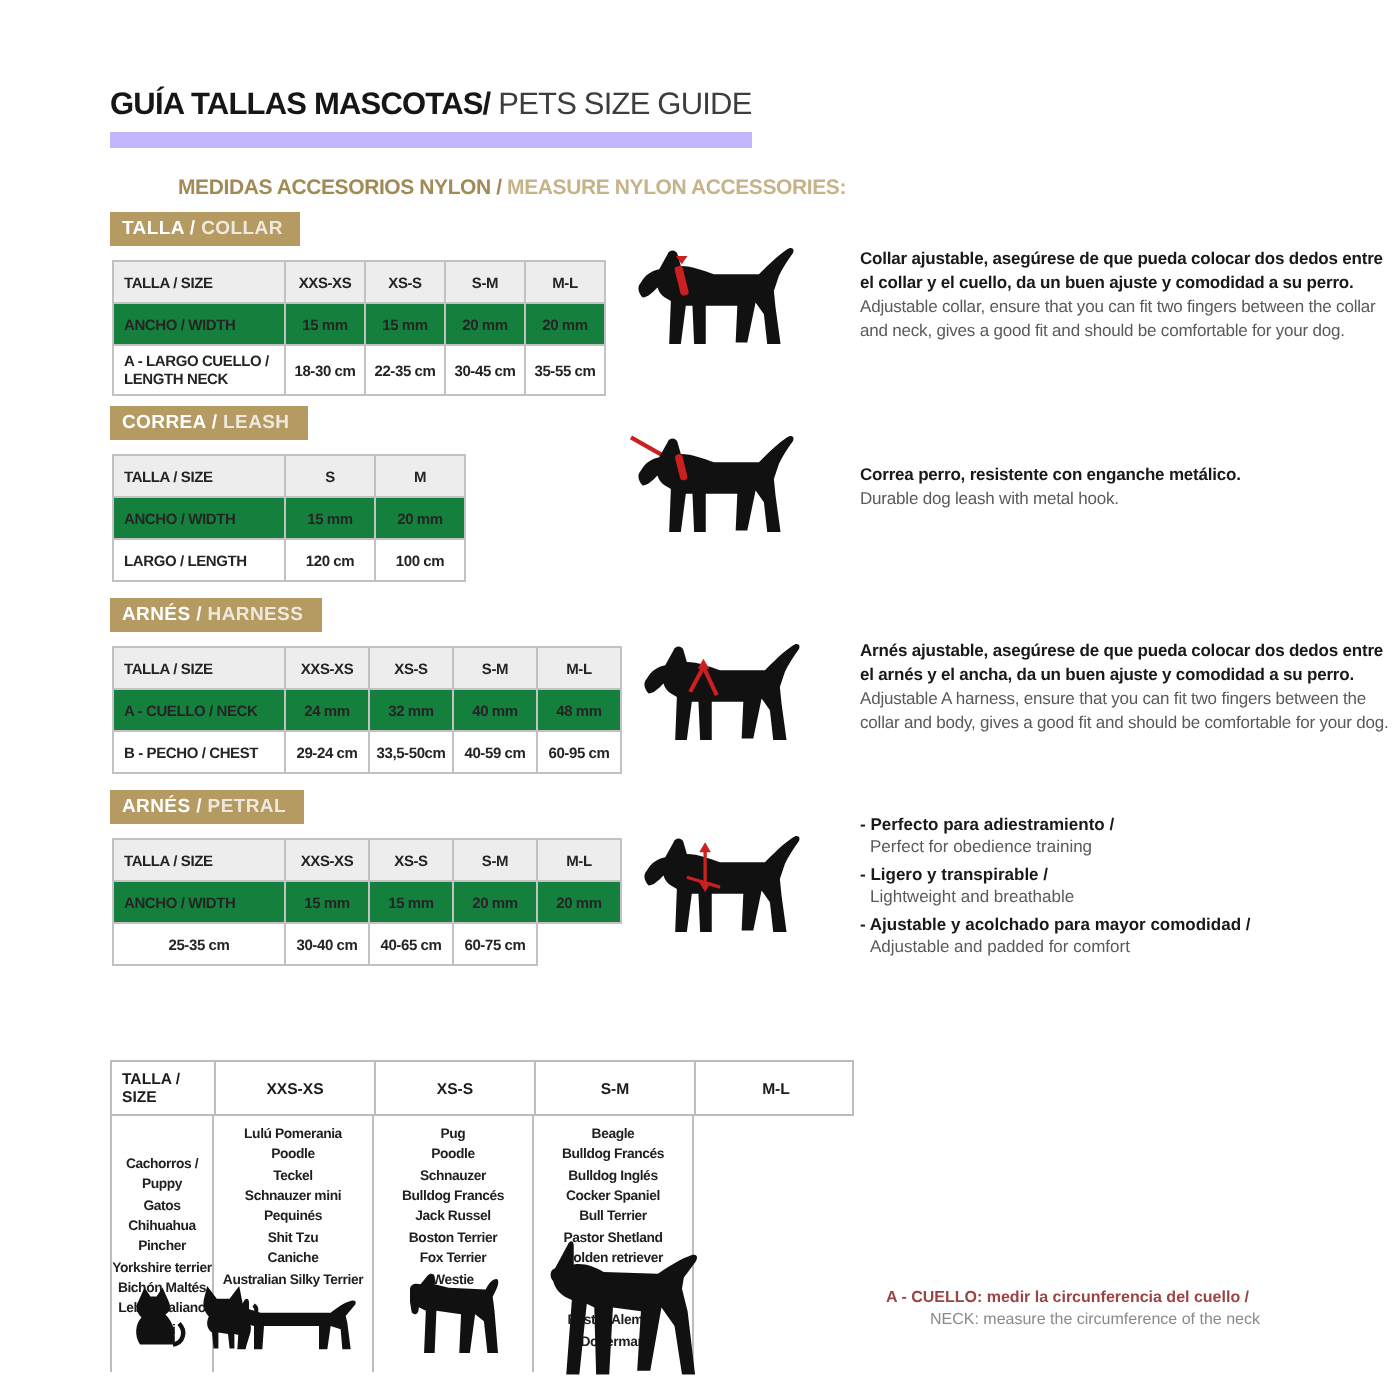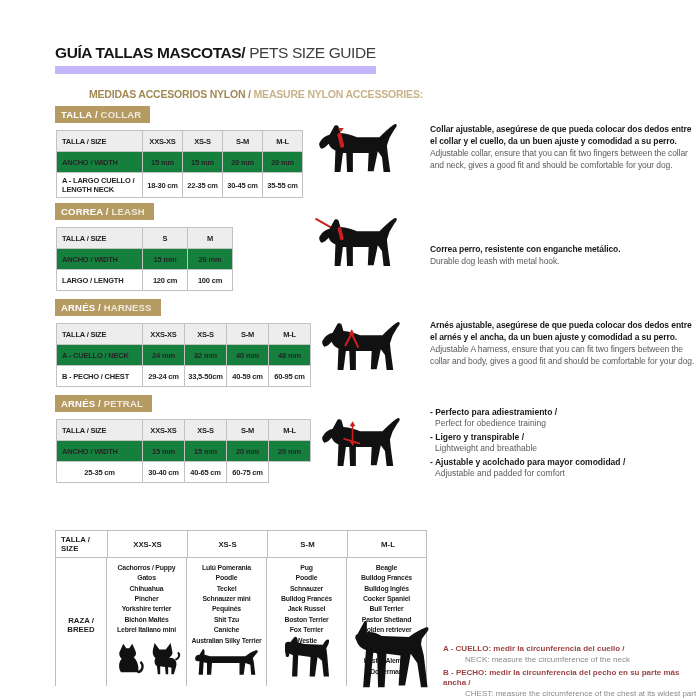--- a/index.html
+++ b/index.html
@@ -148,21 +148,21 @@
     <div class="cell r1">20 mm</div>
     <div class="cell lbl r2">LARGO / LENGTH</div>
     <div class="cell r2">120 cm</div>
     <div class="cell r2">100 cm</div>
   </div>
   <svg class="dog" viewBox="0 0 130 85" style="left:313px;top:216px;width:108px;height:71px">
     <path d="M3 3 L33 20" stroke="#cc1f1f" stroke-width="2.5"></path>
     <use href="#dog-body" fill="#111"></use>
     <rect x="31" y="13" width="4.5" height="16" rx="2" fill="#cc1f1f" transform="rotate(-14 33 21)"></rect>
   </svg>
-  <div class="desc" style="top:244px">
+  <div class="desc" style="top:232px">
     <div class="desc-es">Correa perro, resistente con enganche metálico.</div>
     <div class="desc-en">Durable dog leash with metal hook.</div>
   </div>
 
   <div class="badge" style="top:299px">
     <span class="b-es">ARNÉS /</span><span class="b-en"> HARNESS</span>
   </div>
   <div class="tbl" style="top:323px;grid-template-columns:86px 42px 42px 42px 42px">
     <div class="cell lbl r0">TALLA / SIZE</div>
     <div class="cell r0">XXS-XS</div>
@@ -238,21 +238,20 @@
 
   <div class="breeds">
     <div class="breeds-head">
       <div class="hcell hlabel">TALLA / SIZE</div>
       <div class="hcell">XXS-XS</div>
       <div class="hcell">XS-S</div>
       <div class="hcell">S-M</div>
       <div class="hcell">M-L</div>
     </div>
     <div class="breeds-body">
-      <div class="bcell">RAZA / BREED</div>
       <div class="bcell">
         <div class="breed-list">
           <span class="breed-item">Cachorros / Puppy</span>
           <span class="breed-item">Gatos</span>
           <span class="breed-item">Chihuahua</span>
           <span class="breed-item">Pincher</span>
           <span class="breed-item">Yorkshire terrier</span>
           <span class="breed-item">Bichón Maltés</span>
           <span class="breed-item">Lebrel Italiano mini</span>
         </div>
@@ -313,19 +312,15 @@
           </svg>
       </div>
     </div>
   </div>
 
   <div class="notes">
     <div class="note">
       <span class="note-es">A - CUELLO: medir la circunferencia del cuello /</span>
       <span class="note-en">NECK: measure the circumference of the neck</span>
     </div>
-    <div class="note">
-      <span class="note-es">B - PECHO: medir la circunferencia del pecho en su parte más ancha /</span>
-      <span class="note-en">CHEST: measure the circumference of the chest at its widest part</span>
-    </div>
   </div>
 
 </div>
 
 </body></html>

